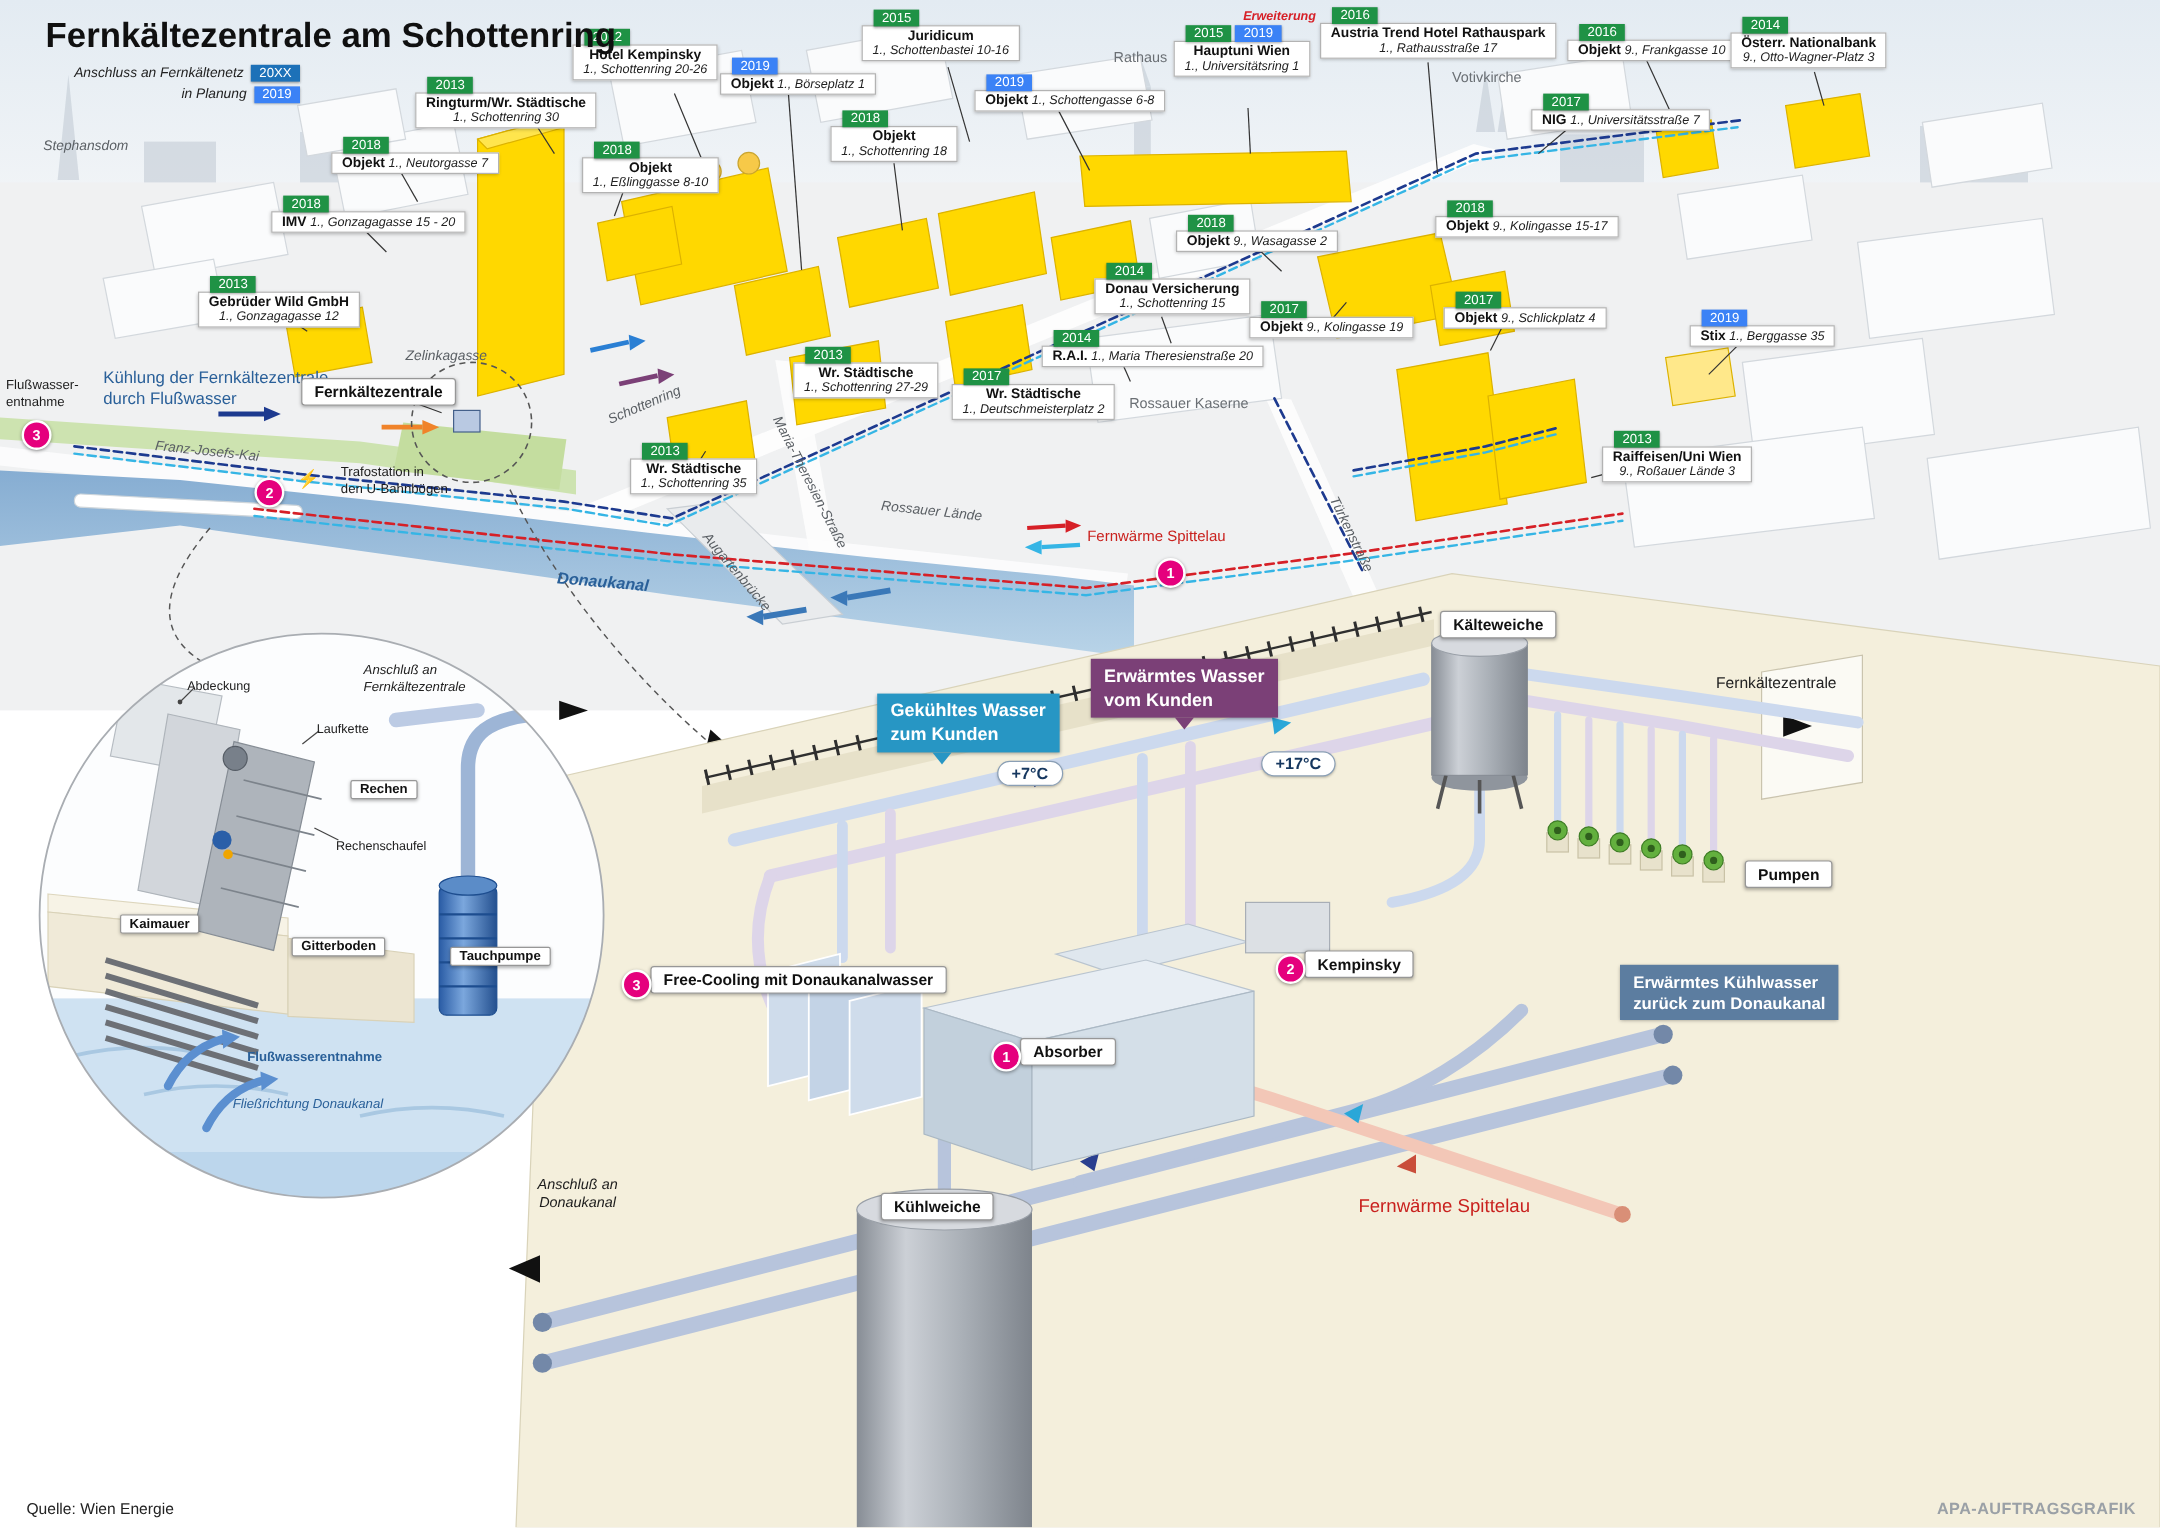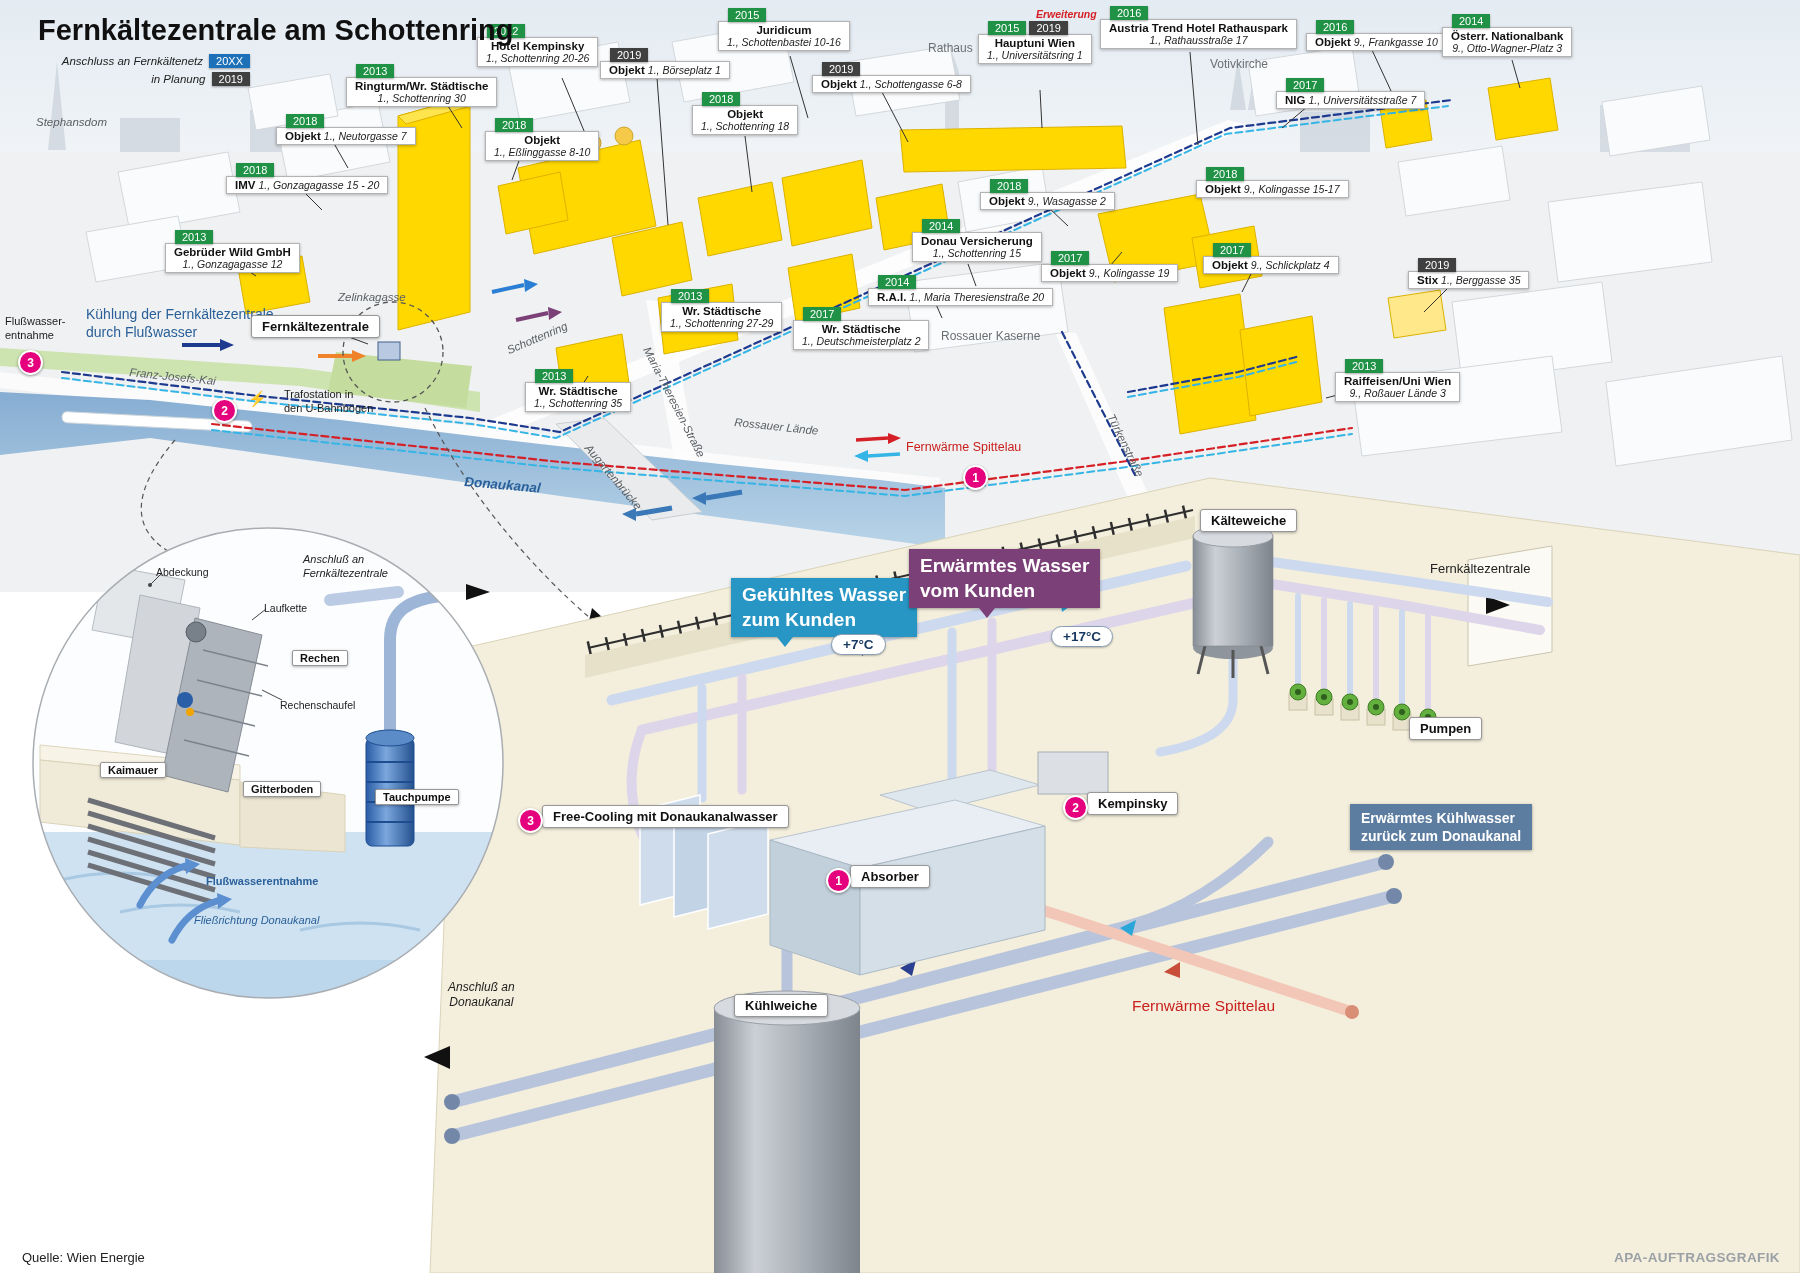--- a/index.html
+++ b/index.html
@@ -6,21 +6,21 @@
   #canvas{position:relative;width:1800px;height:1273px;overflow:hidden;background:#fff}
   #bg{position:absolute;left:0;top:0;z-index:0}
 
   .title{position:absolute;left:38px;top:14px;margin:0;font-size:29px;font-weight:bold;color:#101010;z-index:8}
   .legend{position:absolute;left:36px;top:54px;width:214px;display:flex;flex-direction:column;align-items:flex-end;gap:4px;z-index:8;font-size:11.5px;color:#222;font-style:italic}
   .legend-row{display:flex;align-items:center;gap:6px}
   .legend .badge{margin-left:0}
 
   .bl{position:absolute;display:flex;flex-direction:column;align-items:flex-start;z-index:7}
   .badge{background:#1f9245;color:#fff;font-weight:normal;font-style:normal;font-size:11px;padding:1px 7px;margin-left:10px;box-shadow:0 1px 2px rgba(0,0,0,.35);position:relative;z-index:2;white-space:nowrap}
-  .badge.red{background:#404040}
+  .badge.red{background:#3b82f6}
   .badge.blue{background:#1d71b8}
   .badges-row{display:flex;gap:3px;margin-left:10px}
   .badges-row .badge{margin-left:0}
   .bbox{background:#fff;border:1px solid #b3b3b3;box-shadow:0 1px 3px rgba(0,0,0,.28);padding:2px 8px;font-size:11px;color:#111;white-space:nowrap;margin-top:-1px}
   .bbox b{font-size:11.5px}
   .bbox i{font-size:10.5px;color:#222;margin-left:3px}
   .bl.tl .bbox{text-align:center}
   .bl.tl .bbox b,.bl.tl .bbox i{display:block;margin-left:0}
   .note-red{color:#d62027;font-style:italic;font-weight:bold;font-size:10.5px;margin-left:58px;margin-bottom:1px}
 
@@ -30,21 +30,21 @@
   .landmark{position:absolute;color:#6a6f74;font-size:12px;z-index:5;white-space:nowrap}
   .blue-note{position:absolute;color:#2a6099;font-size:14px;line-height:1.25;z-index:6;white-space:pre-line}
   .map-note{position:absolute;color:#1c1c1c;font-size:11px;line-height:1.25;z-index:6;white-space:pre-line}
   .red-label{position:absolute;color:#c9211e;font-size:12.5px;z-index:6;white-space:nowrap}
   .red-label.big{font-size:15.5px}
   .bolt{position:absolute;color:#e30613;font-size:15px;z-index:7}
 
   .wbox{position:absolute;background:#fff;border:1px solid #979797;border-radius:3px;box-shadow:0 1px 3px rgba(0,0,0,.3);padding:3px 10px;font-weight:bold;font-size:13px;color:#111;z-index:7;white-space:nowrap}
   .wbox.sm{font-size:11px;padding:1px 7px;border-radius:2px;z-index:8}
 
-  .cbox{position:absolute;color:#fff;font-weight:bold;font-size:19px;line-height:1.3;padding:5px 11px;z-index:7;white-space:pre-line;box-shadow:0 1px 3px rgba(0,0,0,.35)}
+  .cbox{position:absolute;color:#fff;font-weight:bold;font-size:15px;line-height:1.3;padding:5px 11px;z-index:7;white-space:pre-line;box-shadow:0 1px 3px rgba(0,0,0,.35)}
   .cbox.cold{background:#2796c4}
   .cbox.cold:after{content:"";position:absolute;left:46px;bottom:-10px;border:8px solid transparent;border-top:10px solid #2796c4;border-bottom:0}
   .cbox.warm{background:#7b4077}
   .cbox.warm:after{content:"";position:absolute;left:70px;bottom:-10px;border:8px solid transparent;border-top:10px solid #7b4077;border-bottom:0}
   .cbox.return{background:#5c7da0;font-size:14px}
   .cbox.supply{background:#2e3a87;font-size:14px}
   .pill{position:absolute;background:#fff;border:1.5px solid #8a9fb5;border-radius:13px;padding:2px 11px;font-weight:bold;font-size:13.5px;color:#16375f;z-index:8;box-shadow:0 1px 2px rgba(0,0,0,.25);white-space:nowrap}
 
   .inset-label{position:absolute;font-size:10.5px;color:#222;z-index:8;white-space:pre-line;line-height:1.25}
   .inset-label.blue-bold{color:#2a6099;font-weight:bold;font-size:11px}
@@ -571,21 +571,21 @@
   <span class="pm" style="left:963px;top:465px">1</span>
 
   <span class="wbox" style="left:1200px;top:509px">Kälteweiche</span>
   <span class="landmark" style="left:1430px;top:561px;color:#222;font-size:13px">Fernkältezentrale</span>
   <span class="cbox cold" style="left:731px;top:578px">Gekühltes Wasser
 zum Kunden</span>
   <span class="pill" style="left:831px;top:634px">+7°C</span>
   <span class="cbox warm" style="left:909px;top:549px">Erwärmtes Wasser
 vom Kunden</span>
   <span class="pill" style="left:1051px;top:626px">+17°C</span>
-  <span class="wbox" style="left:1409px;top:717px">Pumpen</span>
+  <span class="wbox" style="left:1454px;top:717px">Pumpen</span>
   <span class="wbox" style="left:1087px;top:792px">Kempinsky</span>
   <span class="pm" style="left:1063px;top:795px">2</span>
   <span class="wbox" style="left:542px;top:805px">Free-Cooling mit Donaukanalwasser</span>
   <span class="pm" style="left:518px;top:808px">3</span>
   <span class="wbox" style="left:850px;top:865px">Absorber</span>
   <span class="pm" style="left:826px;top:868px">1</span>
   <span class="cbox return" style="left:1350px;top:804px">Erwärmtes Kühlwasser
 zurück zum Donaukanal</span>
   <span class="wbox" style="left:734px;top:994px">Kühlweiche</span>
   <span class="map-note" style="left:448px;top:980px;font-style:italic;font-size:12px;text-align:center">Anschluß an

